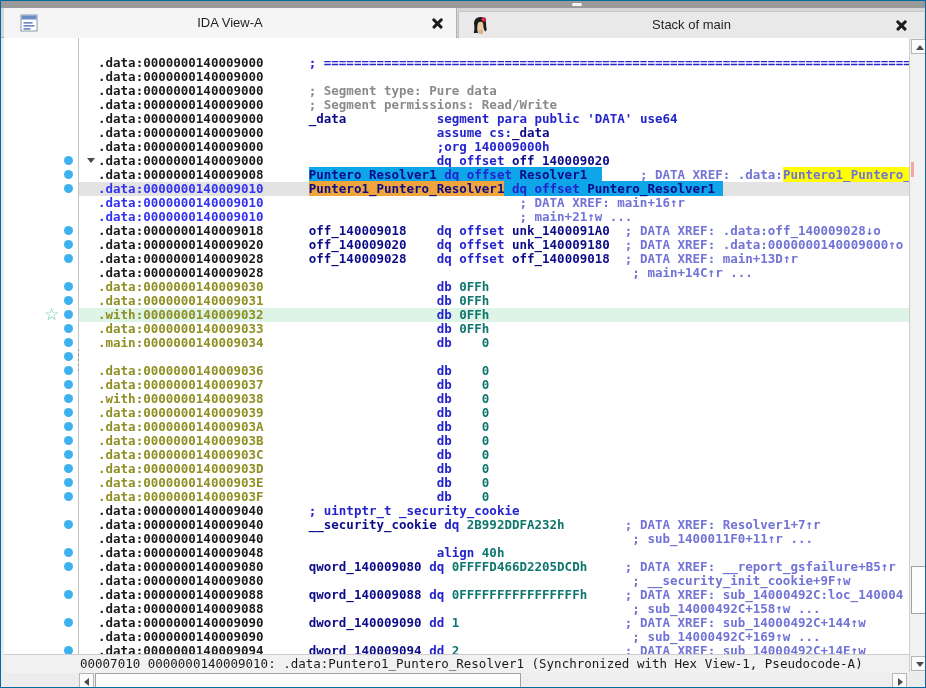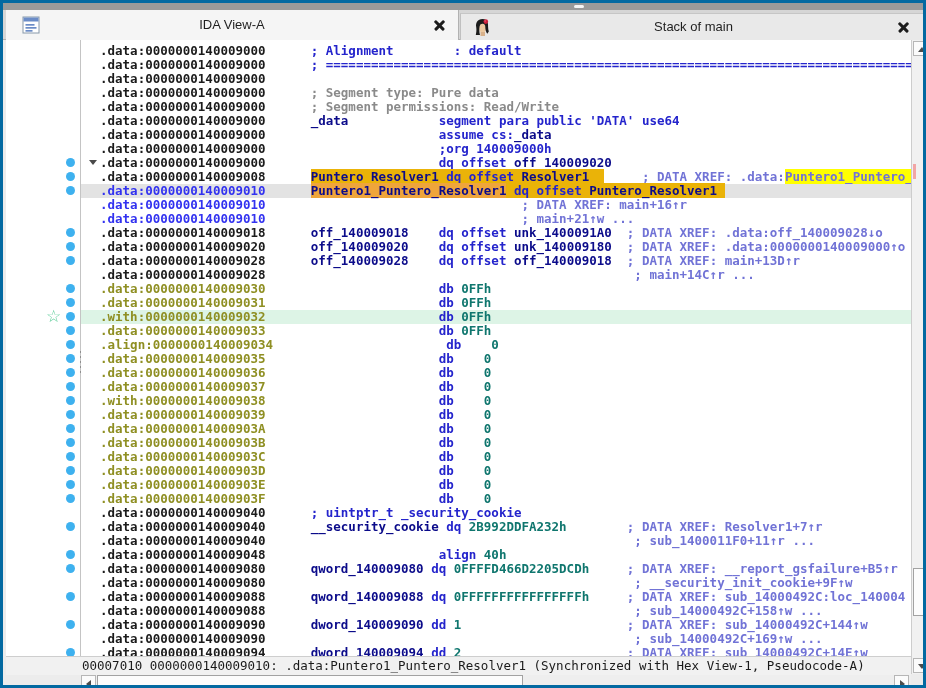--- a/index.html
+++ b/index.html
@@ -1,17 +1,17 @@
 <!DOCTYPE html>
 <html><head>
 <meta charset="utf-8">
 <style>
   html,body{margin:0;padding:0;background:#d8d8d8;}
   *{box-sizing:border-box;}
-  .root{position:relative;width:926px;height:688px;background:#ececec;border:3px solid #0369a1;overflow:hidden;
+  .root{position:relative;width:926px;height:688px;background:#ececec;border:1px solid #0369a1;overflow:hidden;
         font-family:"Liberation Sans",sans-serif;}
   
   .topstrip{position:absolute;left:0;top:0;width:926px;height:7px;background:#9a9a9a;}
   .topgrip{position:absolute;left:571px;top:2px;width:10px;height:3px;background:#f5f5f5;border-radius:2px;}
   
   .tabbar{position:absolute;left:0;top:7px;width:926px;height:30px;background:#d6d6d6;border-bottom:1px solid #b0b0b0;}
   .tab{position:absolute;display:block;}
   .tab1{left:3px;top:0;width:453px;height:30px;background:#f5f5f5;border-right:1px solid #b2b2b2;}
   .tab2{left:457px;top:3px;width:466px;height:27px;background:#e9e9e9;border-left:1px solid #c0c0c0;border-top:1px solid #c6c6c6;}
   .tablabel{position:absolute;top:0;left:0;right:0;text-align:center;font-size:13px;color:#1f1f1f;line-height:30px;}
@@ -34,21 +34,21 @@
   
   .listing{position:absolute;left:78px;top:37px;width:830px;height:616px;background:#ffffff;overflow:hidden;
            font-family:"DejaVu Sans Mono","Liberation Mono",monospace;font-weight:bold;font-size:12.5px;}
   .line{position:absolute;left:19px;height:14px;line-height:14px;white-space:pre;}
   .rowbg{position:absolute;left:0;width:830px;height:14px;}
   .rowbg.cur{background:#e3e3e3;}
   .rowbg.grn{background:#ddf4e6;}
   .s-a{color:#1b1b1b}.s-ab{color:#3232f0}.s-ao{color:#8f8f23}
   .s-k{color:#2424cc}.s-b{color:#2424cc}.s-n{color:#0b0b8a}
   .s-x{color:#7173d6}.s-v{color:#0f766e}.s-g{color:#8a8a8a}.s-sp{color:#000}
-  .s-pk{background:#eab308}.s-or{background:#efa53b}.s-yl{background:#ffff00}
+  .s-pk{background:#0ea5e9}.s-or{background:#efa53b}.s-yl{background:#ffff00}
   .collapse{position:absolute;left:8px;width:0;height:0;border-left:4px solid transparent;border-right:4px solid transparent;border-top:5px solid #4a4a4a;}
   
   .vscroll{position:absolute;left:908px;top:37px;width:17px;height:634px;background:#f1f1f1;border-left:1px solid #cdcdcd;}
   .sbtn{position:absolute;left:1px;width:15px;height:15px;background:#fbfbfb;border:1px solid #b6b6b6;}
   .sbtn.up{top:1px;}
   .sbtn.down{bottom:1px;}
   .vthumb{position:absolute;left:1px;top:528px;width:15px;height:48px;background:#fcfcfc;border:1px solid #a2a2a2;}
   .markpink{position:absolute;left:1px;top:124px;width:3px;height:15px;background:#f2a6a6;}
   .tri-up{position:absolute;left:3.5px;top:5px;width:0;height:0;border-left:4px solid transparent;border-right:4px solid transparent;border-bottom:5px solid #4c4c4c;}
   .tri-down{position:absolute;left:3.5px;top:5px;width:0;height:0;border-left:4px solid transparent;border-right:4px solid transparent;border-top:5px solid #4c4c4c;}
@@ -138,21 +138,20 @@
   <div class="divider"></div>
   <div class="grip">
       <i></i>
       <i></i>
       <i></i>
       <i></i>
       <i></i>
     </div>
 
   <div class="listing">
-      <div class="line" style="top: 4px;"><span class="s-a">.data:0000000140009000</span><span class="s-sp">      </span><span class="s-b">; Alignment        : default</span></div>
       <div class="line" style="top: 18px;"><span class="s-a">.data:0000000140009000</span><span class="s-sp">      </span><span class="s-b">; ==================================================================================</span></div>
       <div class="line" style="top: 32px;"><span class="s-a">.data:0000000140009000</span></div>
       <div class="line" style="top: 46px;"><span class="s-a">.data:0000000140009000</span><span class="s-sp">      </span><span class="s-g">; Segment type: Pure data</span></div>
       <div class="line" style="top: 60px;"><span class="s-a">.data:0000000140009000</span><span class="s-sp">      </span><span class="s-g">; Segment permissions: Read/Write</span></div>
       <div class="line" style="top: 74px;"><span class="s-a">.data:0000000140009000</span><span class="s-sp">      </span><span class="s-n">_data</span><span class="s-sp">            </span><span class="s-k">segment para public 'DATA' use64</span></div>
       <div class="line" style="top: 88px;"><span class="s-a">.data:0000000140009000</span><span class="s-sp">                       </span><span class="s-k">assume cs:</span><span class="s-n">_data</span></div>
       <div class="line" style="top: 102px;"><span class="s-a">.data:0000000140009000</span><span class="s-sp">                       </span><span class="s-b">;org 140009000h</span></div>
       <div class="line" style="top: 116px;"><span class="s-a">.data:0000000140009000</span><span class="s-sp">                       </span><span class="s-k">dq offset </span><span class="s-n">off_140009020</span></div>
       <div class="collapse" style="top: 120px;"></div>
       <div class="line" style="top: 130px;"><span class="s-a">.data:0000000140009008</span><span class="s-sp">      </span><span class="s-n s-pk">Puntero_Resolver1</span><span class="s-k s-pk"> dq offset </span><span class="s-n s-pk">Resolver1  </span><span class="s-sp">     </span><span class="s-x">; DATA XREF: .data:</span><span class="s-x s-yl">Puntero1_Puntero_R</span></div>
@@ -162,22 +161,21 @@
       <div class="line" style="top: 172px;"><span class="s-ab">.data:0000000140009010</span><span class="s-sp">                                  </span><span class="s-x">; main+21↑w ...</span></div>
       <div class="line" style="top: 186px;"><span class="s-a">.data:0000000140009018</span><span class="s-sp">      </span><span class="s-n">off_140009018</span><span class="s-sp">    </span><span class="s-k">dq offset </span><span class="s-n">unk_1400091A0</span><span class="s-sp">  </span><span class="s-x">; DATA XREF: .data:off_140009028↓o</span></div>
       <div class="line" style="top: 200px;"><span class="s-a">.data:0000000140009020</span><span class="s-sp">      </span><span class="s-n">off_140009020</span><span class="s-sp">    </span><span class="s-k">dq offset </span><span class="s-n">unk_140009180</span><span class="s-sp">  </span><span class="s-x">; DATA XREF: .data:0000000140009000↑o</span></div>
       <div class="line" style="top: 214px;"><span class="s-a">.data:0000000140009028</span><span class="s-sp">      </span><span class="s-n">off_140009028</span><span class="s-sp">    </span><span class="s-k">dq offset </span><span class="s-n">off_140009018</span><span class="s-sp">  </span><span class="s-x">; DATA XREF: main+13D↑r</span></div>
       <div class="line" style="top: 228px;"><span class="s-a">.data:0000000140009028</span><span class="s-sp">                                                 </span><span class="s-x">; main+14C↑r ...</span></div>
       <div class="line" style="top: 242px;"><span class="s-ao">.data:0000000140009030</span><span class="s-sp">                       </span><span class="s-k">db </span><span class="s-v">0FFh</span></div>
       <div class="line" style="top: 256px;"><span class="s-ao">.data:0000000140009031</span><span class="s-sp">                       </span><span class="s-k">db </span><span class="s-v">0FFh</span></div>
       <div class="rowbg grn" style="top: 270px;"></div>
       <div class="line" style="top: 270px;"><span class="s-ao">.with:0000000140009032</span><span class="s-sp">                       </span><span class="s-k">db </span><span class="s-v">0FFh</span></div>
       <div class="line" style="top: 284px;"><span class="s-ao">.data:0000000140009033</span><span class="s-sp">                       </span><span class="s-k">db </span><span class="s-v">0FFh</span></div>
-      <div class="line" style="top: 298px;"><span class="s-ao">.align:0000000140009034</span><span class="s-sp">                       </span><span class="s-k">db</span><span class="s-sp">    </span><span class="s-v">0</span></div>
-      <div class="line" style="top: 312px;"><span class="s-ao">.data:0000000140009035</span><span class="s-sp">                       </span><span class="s-k">db</span><span class="s-sp">    </span><span class="s-v">0</span></div>
+      <div class="line" style="top: 298px;"><span class="s-ao">.main:0000000140009034</span><span class="s-sp">                       </span><span class="s-k">db</span><span class="s-sp">    </span><span class="s-v">0</span></div>
       <div class="line" style="top: 326px;"><span class="s-ao">.data:0000000140009036</span><span class="s-sp">                       </span><span class="s-k">db</span><span class="s-sp">    </span><span class="s-v">0</span></div>
       <div class="line" style="top: 340px;"><span class="s-ao">.data:0000000140009037</span><span class="s-sp">                       </span><span class="s-k">db</span><span class="s-sp">    </span><span class="s-v">0</span></div>
       <div class="line" style="top: 354px;"><span class="s-ao">.with:0000000140009038</span><span class="s-sp">                       </span><span class="s-k">db</span><span class="s-sp">    </span><span class="s-v">0</span></div>
       <div class="line" style="top: 368px;"><span class="s-ao">.data:0000000140009039</span><span class="s-sp">                       </span><span class="s-k">db</span><span class="s-sp">    </span><span class="s-v">0</span></div>
       <div class="line" style="top: 382px;"><span class="s-ao">.data:000000014000903A</span><span class="s-sp">                       </span><span class="s-k">db</span><span class="s-sp">    </span><span class="s-v">0</span></div>
       <div class="line" style="top: 396px;"><span class="s-ao">.data:000000014000903B</span><span class="s-sp">                       </span><span class="s-k">db</span><span class="s-sp">    </span><span class="s-v">0</span></div>
       <div class="line" style="top: 410px;"><span class="s-ao">.data:000000014000903C</span><span class="s-sp">                       </span><span class="s-k">db</span><span class="s-sp">    </span><span class="s-v">0</span></div>
       <div class="line" style="top: 424px;"><span class="s-ao">.data:000000014000903D</span><span class="s-sp">                       </span><span class="s-k">db</span><span class="s-sp">    </span><span class="s-v">0</span></div>
       <div class="line" style="top: 438px;"><span class="s-ao">.data:000000014000903E</span><span class="s-sp">                       </span><span class="s-k">db</span><span class="s-sp">    </span><span class="s-v">0</span></div>
       <div class="line" style="top: 452px;"><span class="s-ao">.data:000000014000903F</span><span class="s-sp">                       </span><span class="s-k">db</span><span class="s-sp">    </span><span class="s-v">0</span></div>

